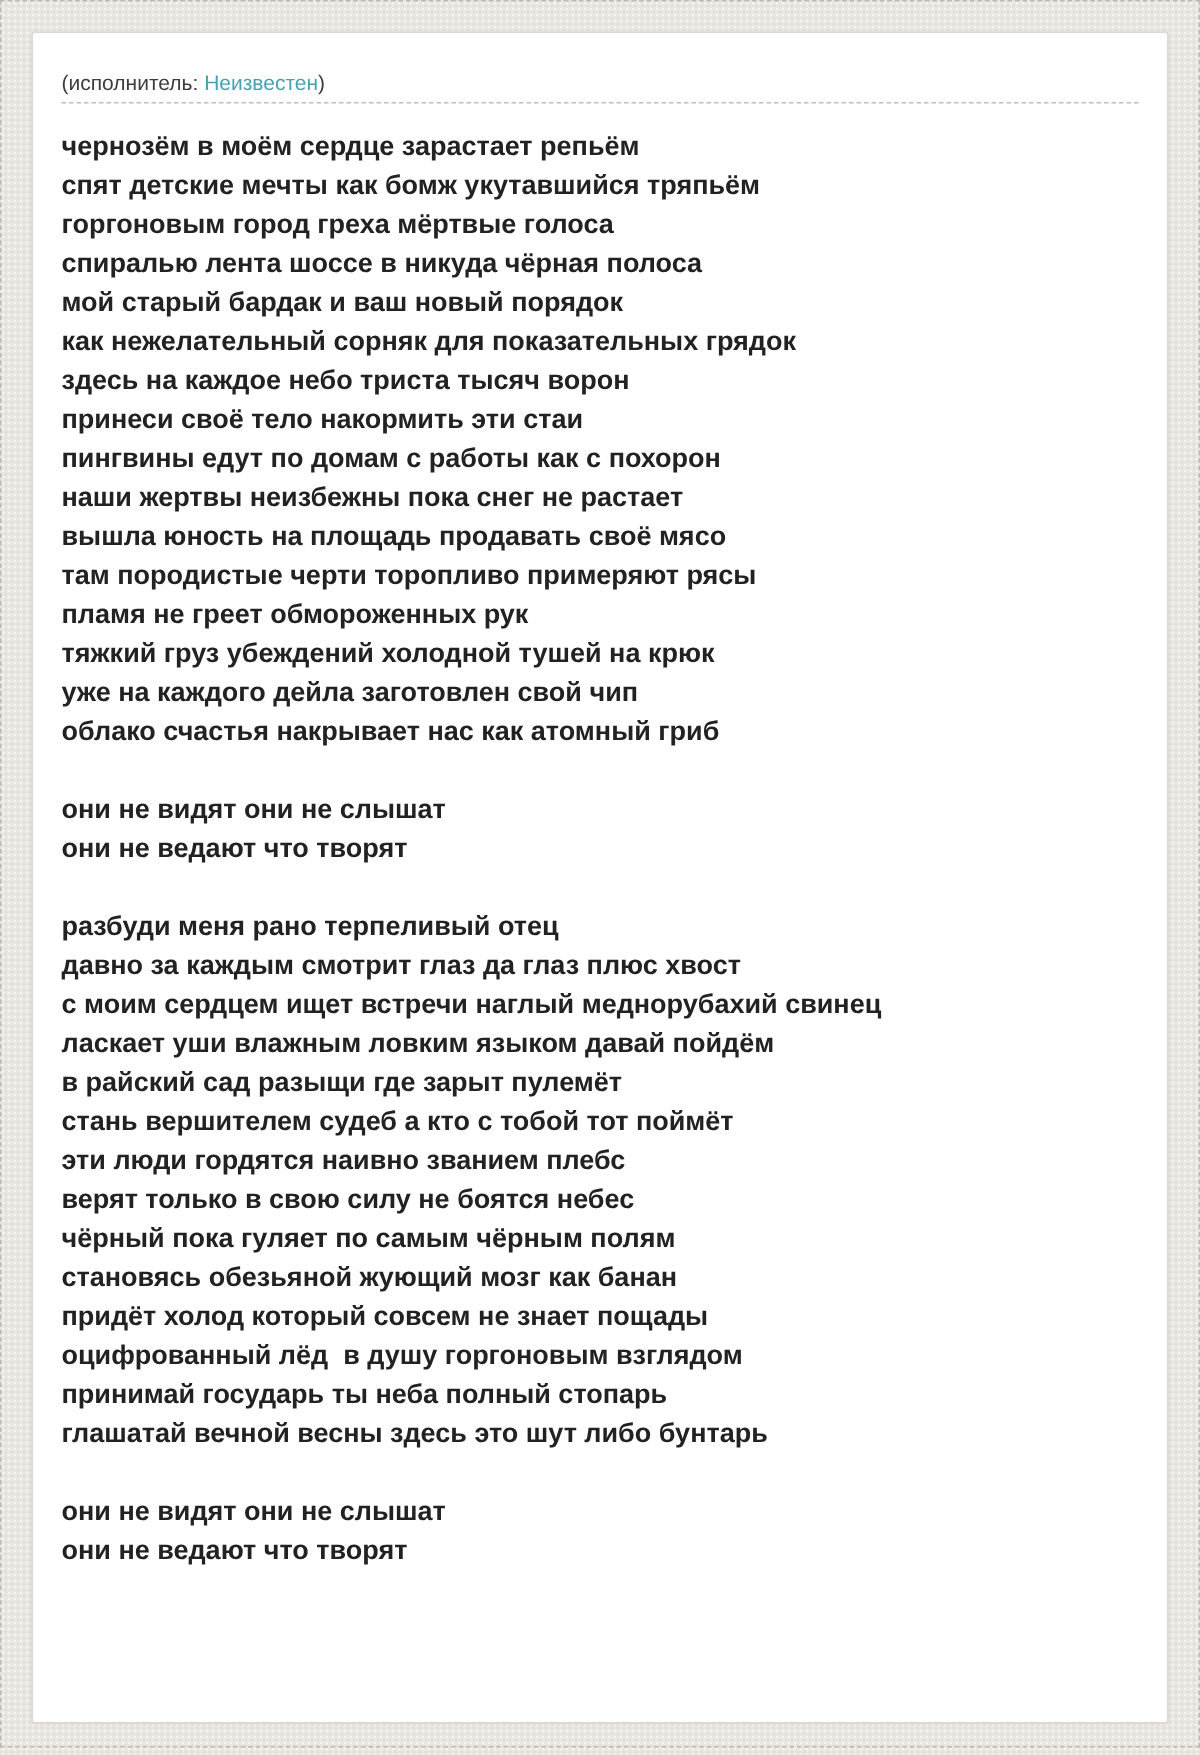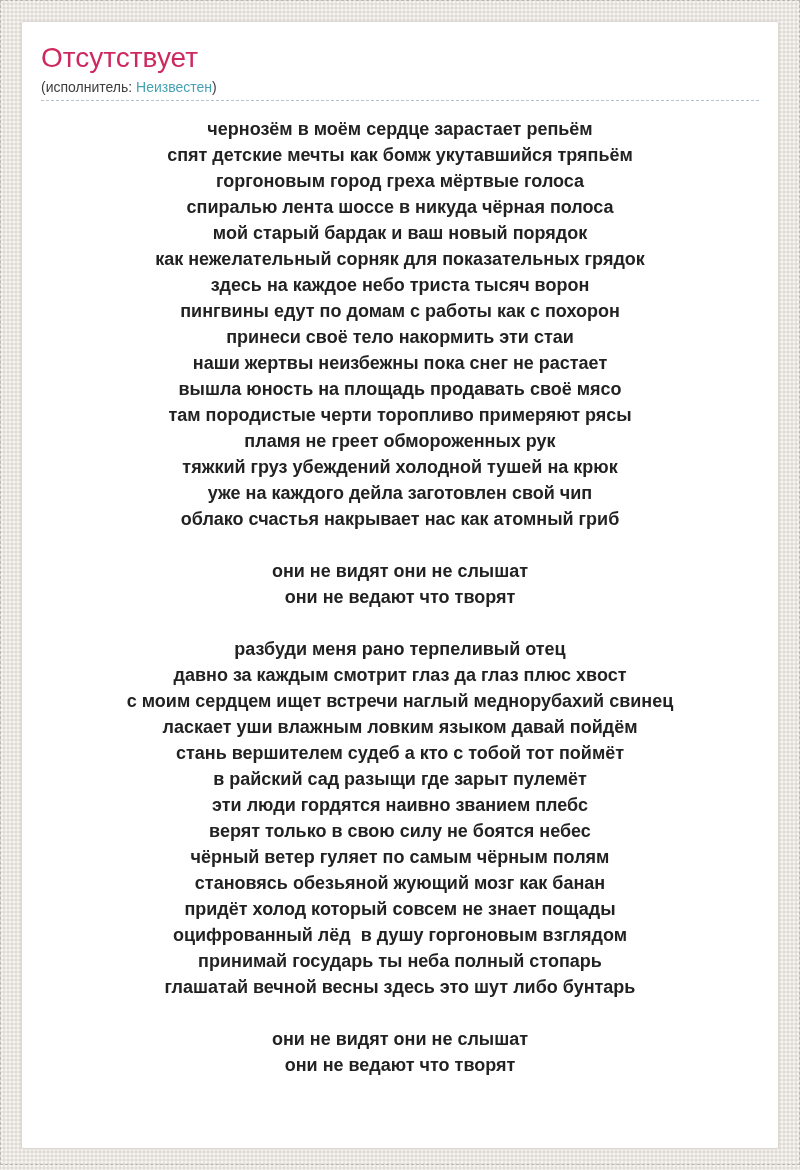--- a/index.html
+++ b/index.html
@@ -59,76 +59,74 @@
     color: #46a2b1;
     text-decoration: none;
     cursor: pointer;
   }
   .lyrics {
     padding: 15px 19px 25px 19px;
     font-size: 18px;
     font-weight: 700;
     line-height: 26px;
     color: #222222;
-    text-align: center;
   }
   .stanza {
     margin: 0 0 26px 0;
   }
   .stanza:last-child {
     margin-bottom: 0;
   }
   .lyric-line {
     white-space: pre-wrap;
   }
 </style>
 </head>
 <body>
 
 <div class="page-frame"></div>
 
 <div class="content-card">
   <div class="header">
-    <h1 class="page-title" style="color: rgb(206, 41, 94);">Отсутствует</h1>
     <div class="artist-line"><span>(исполнитель: </span><a class="artist-link" style="color: rgb(70, 162, 177);">Неизвестен</a><span>)</span></div>
   </div>
 
   <div class="lyrics" id="lyrics" style="color: rgb(34, 34, 34);">
       <div class="stanza">
         <div class="lyric-line">чернозём в моём сердце зарастает репьём</div>
         <div class="lyric-line">спят детские мечты как бомж укутавшийся тряпьём</div>
         <div class="lyric-line">горгоновым город греха мёртвые голоса</div>
         <div class="lyric-line">спиралью лента шоссе в никуда чёрная полоса</div>
         <div class="lyric-line">мой старый бардак и ваш новый порядок</div>
         <div class="lyric-line">как нежелательный сорняк для показательных грядок</div>
         <div class="lyric-line">здесь на каждое небо триста тысяч ворон</div>
+        <div class="lyric-line">принеси своё тело накормить эти стаи</div>
         <div class="lyric-line">пингвины едут по домам с работы как с похорон</div>
-        <div class="lyric-line">принеси своё тело накормить эти стаи</div>
         <div class="lyric-line">наши жертвы неизбежны пока снег не растает</div>
         <div class="lyric-line">вышла юность на площадь продавать своё мясо</div>
         <div class="lyric-line">там породистые черти торопливо примеряют рясы</div>
         <div class="lyric-line">пламя не греет обмороженных рук</div>
         <div class="lyric-line">тяжкий груз убеждений холодной тушей на крюк</div>
         <div class="lyric-line">уже на каждого дейла заготовлен свой чип</div>
         <div class="lyric-line">облако счастья накрывает нас как атомный гриб</div>
       </div>
       <div class="stanza">
         <div class="lyric-line">они не видят они не слышат</div>
         <div class="lyric-line">они не ведают что творят</div>
       </div>
       <div class="stanza">
         <div class="lyric-line">разбуди меня рано терпеливый отец</div>
         <div class="lyric-line">давно за каждым смотрит глаз да глаз плюс хвост</div>
         <div class="lyric-line">с моим сердцем ищет встречи наглый меднорубахий свинец</div>
         <div class="lyric-line">ласкает уши влажным ловким языком давай пойдём</div>
+        <div class="lyric-line">в райский сад разыщи где зарыт пулемёт</div>
         <div class="lyric-line">стань вершителем судеб а кто с тобой тот поймёт</div>
-        <div class="lyric-line">в райский сад разыщи где зарыт пулемёт</div>
         <div class="lyric-line">эти люди гордятся наивно званием плебс</div>
         <div class="lyric-line">верят только в свою силу не боятся небес</div>
-        <div class="lyric-line">чёрный ветер гуляет по самым чёрным полям</div>
+        <div class="lyric-line">чёрный пока гуляет по самым чёрным полям</div>
         <div class="lyric-line">становясь обезьяной жующий мозг как банан</div>
         <div class="lyric-line">придёт холод который совсем не знает пощады</div>
         <div class="lyric-line">оцифрованный лёд  в душу горгоновым взглядом</div>
         <div class="lyric-line">принимай государь ты неба полный стопарь</div>
         <div class="lyric-line">глашатай вечной весны здесь это шут либо бунтарь</div>
       </div>
       <div class="stanza">
         <div class="lyric-line">они не видят они не слышат</div>
         <div class="lyric-line">они не ведают что творят</div>
       </div>

